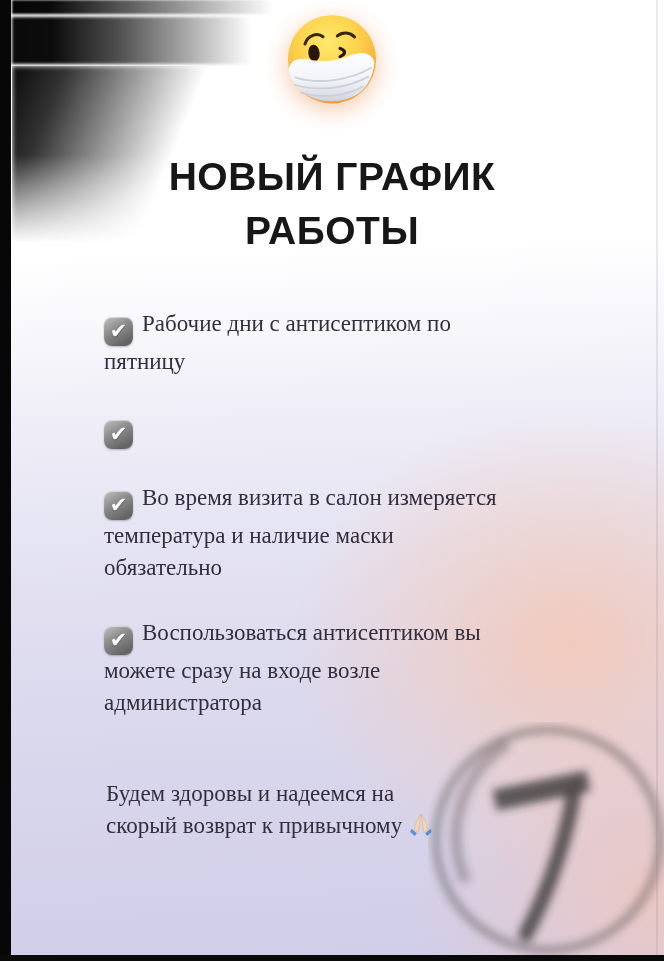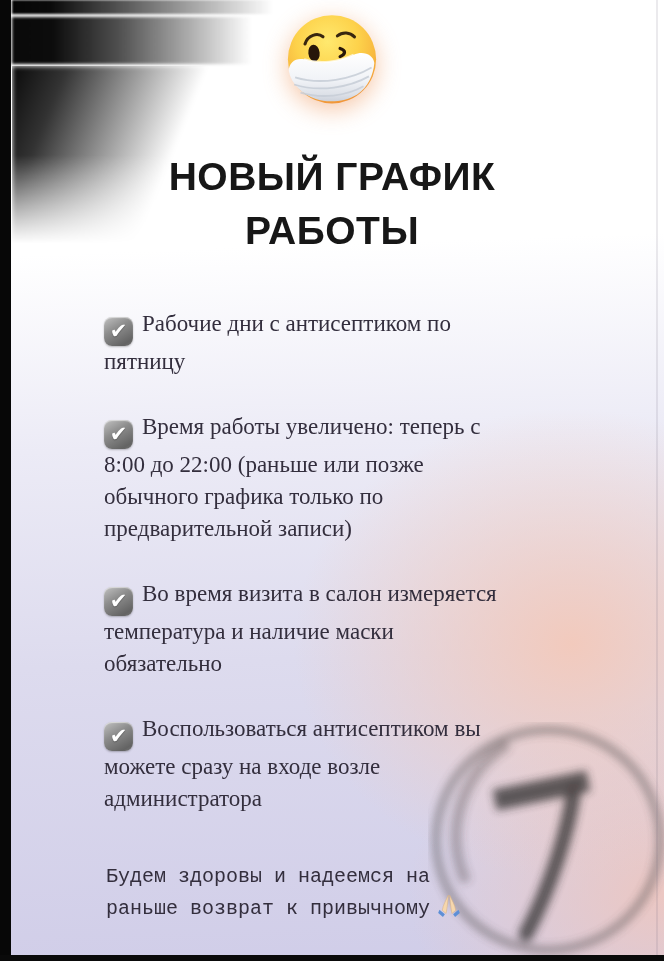--- a/index.html
+++ b/index.html
@@ -87,24 +87,24 @@
     box-shadow: inset 0 1px 1px rgba(255,255,255,0.55), 0 1px 2px rgba(0,0,0,0.25);
     vertical-align: -7px; margin-right: 9px;
   }
   .cb .glyph {
     font-family: "DejaVu Sans", sans-serif;
     color: #ffffff; font-size: 21px; font-weight: 700; line-height: 1;
     text-shadow: 0 1px 1px rgba(60,60,60,0.55);
   }
 
   .closing {
-    font-family: Liberation Mono, monospace;
-    font-size: 20px; line-height: 32px;
+    font-family: Liberation Serif, serif;
+    font-size: 23px; line-height: 32px;
     color: #332e3d;
-    margin: 46px 0 0 106px; width: 420px;
+    margin: 59px 0 0 106px; width: 420px;
   }
   .hands-icon { vertical-align: -5px; margin-left: 6px; }
 </style>
 </head>
 <body>
 
 <div class="poster">
 
   <div class="left-bar"></div>
   <div class="bottom-bar"></div>
@@ -162,32 +162,32 @@
     </div>
 
     <h1 class="title">НОВЫЙ ГРАФИК РАБОТЫ</h1>
 
     <div class="bullets">
       <p class="bullet"><span class="cb">
             <span class="glyph">✔</span>
           </span><span>Рабочие дни с антисептиком по пятницу</span></p>
       <p class="bullet"><span class="cb">
             <span class="glyph">✔</span>
-          </span><span>Время работы увеличено: теперь с 8:00 до 22:00 (раньше или позже обычного графика только по предварительной записи)</span></p>
+          </span></p>
       <p class="bullet"><span class="cb">
             <span class="glyph">✔</span>
           </span><span>Во время визита в салон измеряется температура и наличие маски обязательно</span></p>
       <p class="bullet"><span class="cb">
             <span class="glyph">✔</span>
           </span><span>Воспользоваться антисептиком вы можете сразу на входе возле администратора</span></p>
     </div>
 
     <p class="closing">
       <span>Будем здоровы и надеемся на</span><br>
-      <span>раньше возврат к привычному</span><svg class="hands-icon" width="26" height="26" viewBox="0 0 24 24">
+      <span>скорый возврат к привычному</span><svg class="hands-icon" width="26" height="26" viewBox="0 0 24 24">
         <path d="M11.4 2 C9.5 6 6.5 11 5.8 16 L9.3 19 C10.4 13 11 7 11.4 2 Z" fill="#f6d7ad" stroke="#d8b183" stroke-width="0.5"></path>
         <path d="M12.6 2 C14.5 6 17.5 11 18.2 16 L14.7 19 C13.6 13 13 7 12.6 2 Z" fill="#f6d7ad" stroke="#d8b183" stroke-width="0.5"></path>
         <path d="M3.2 15.5 L8.2 19.6 L6.4 22.2 L2 18.4 Z" fill="#5e8fd6"></path>
         <path d="M20.8 15.5 L15.8 19.6 L17.6 22.2 L22 18.4 Z" fill="#5e8fd6"></path>
       </svg>
     </p>
 
   </div>
 </div>
 

